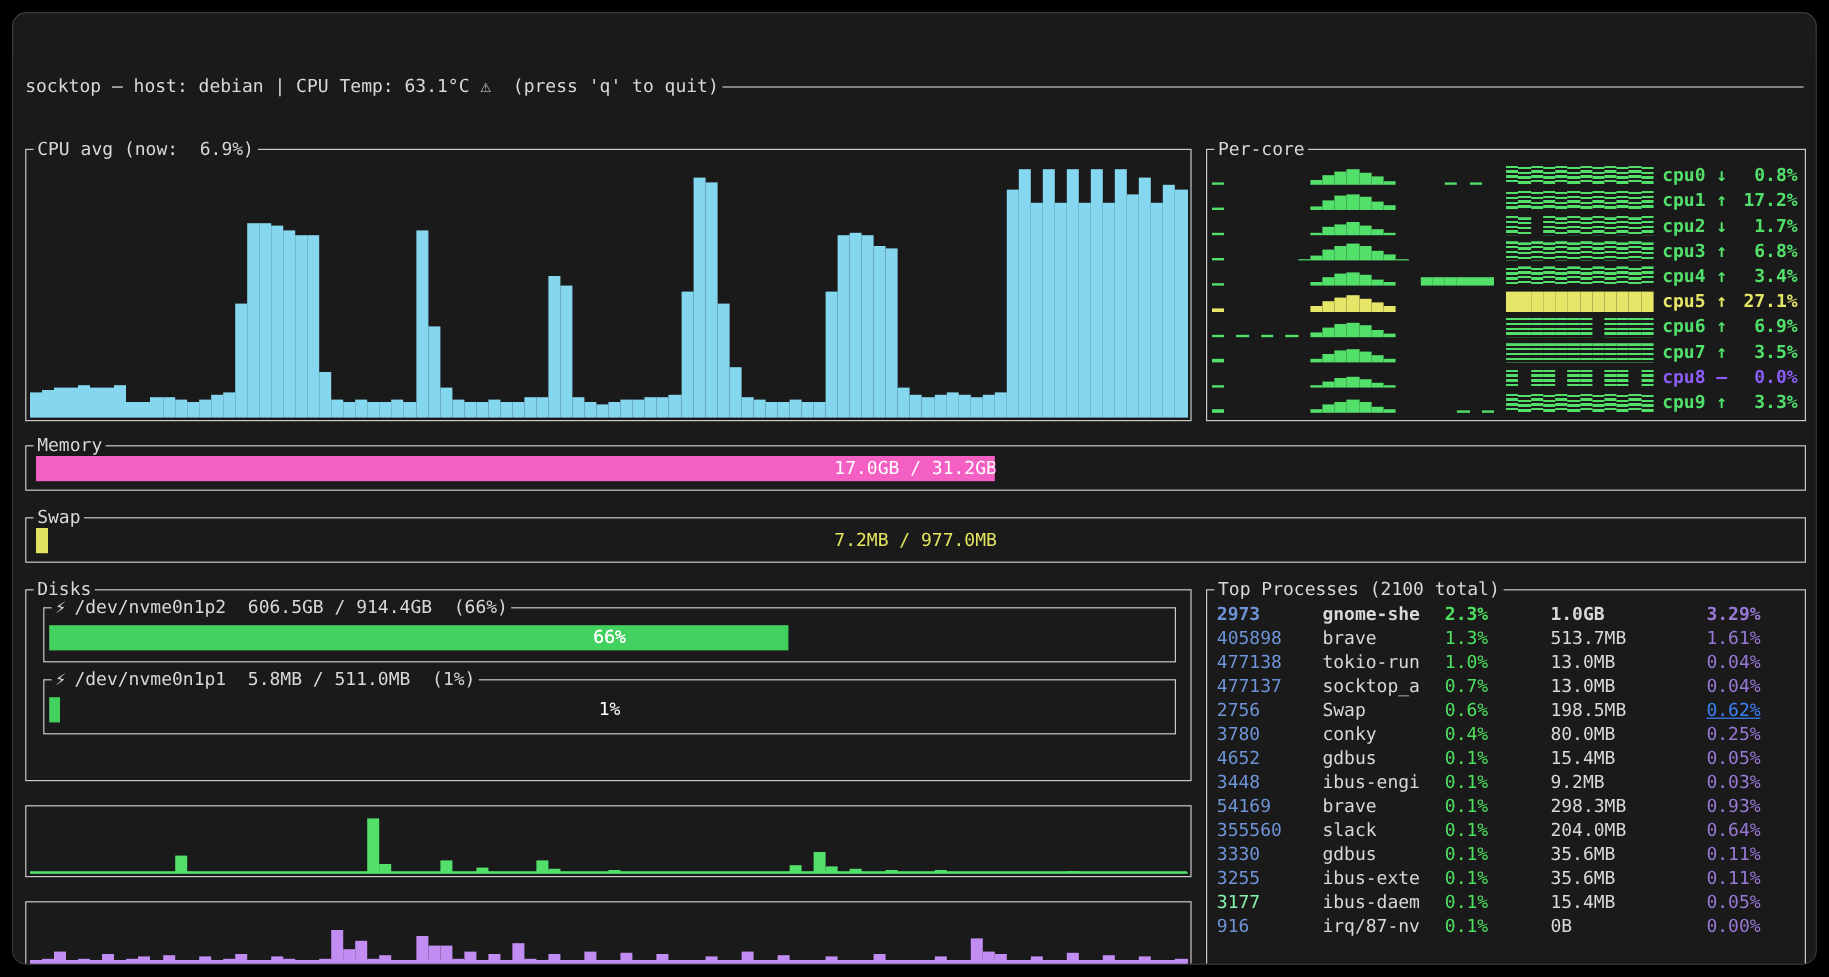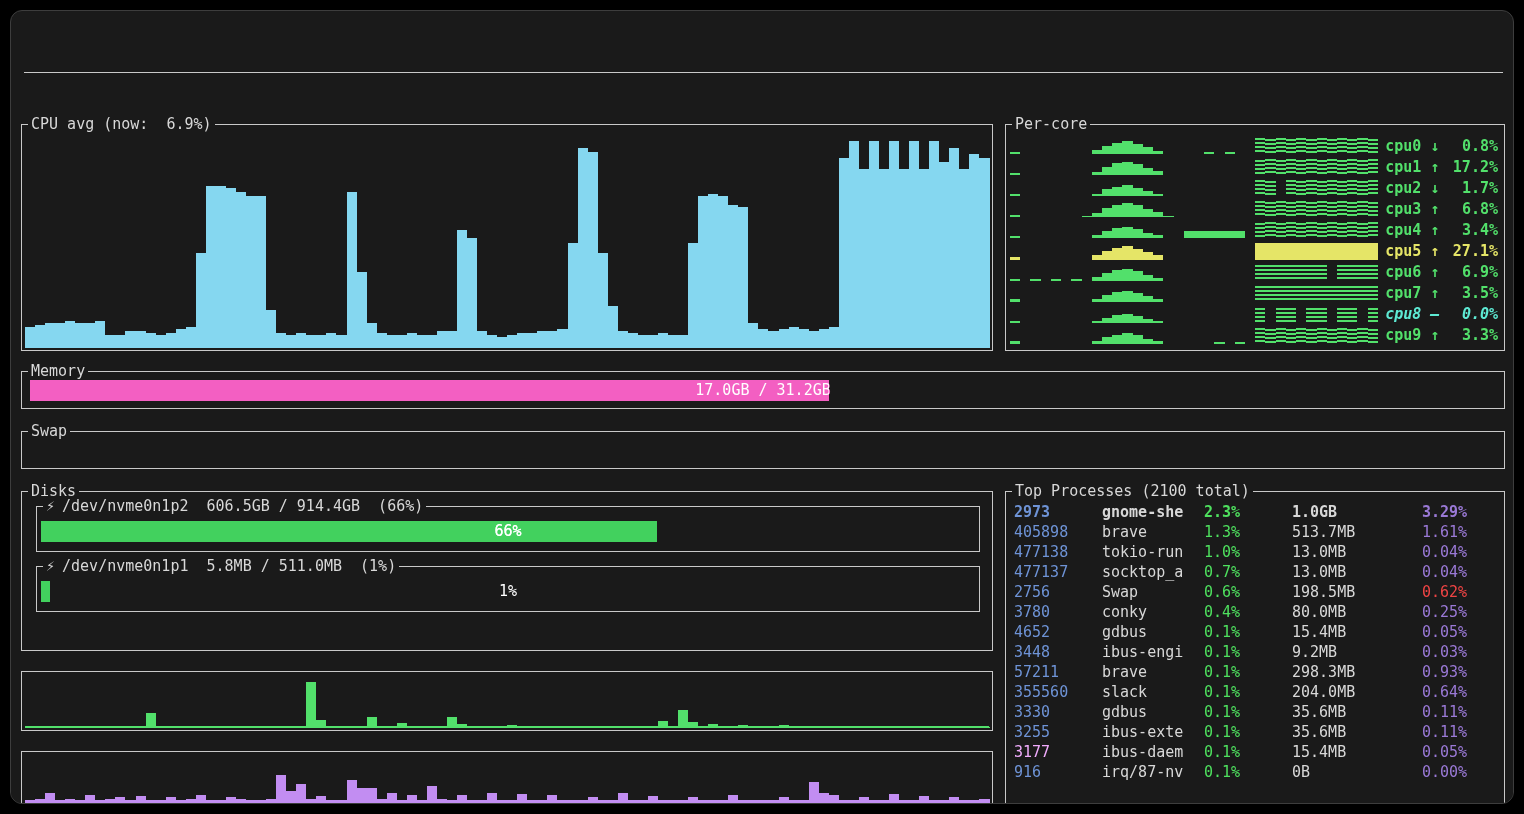--- a/index.html
+++ b/index.html
@@ -51,20 +51,21 @@
 .proc-row.proc-head,.proc-row.bold{font-weight:bold}
 </style>
 </head>
 <body>
 
 <div class="page">
   <div class="window">
 
     <div class="term">
       <div class="hdr">
+        <span class="hdr-text">socktop — host: debian | CPU Temp: 63.1°C ⚠  (press 'q' to quit)</span>
         <span class="hline"></span>
       </div>
 
       <div class="box cpu-box">
         <span class="btitle">CPU avg (now:  6.9%)</span>
         <div class="chart chart-cpu" style="--c: #85d7f0;">
             <div class="bar" style="height: 10%;"></div>
             <div class="bar" style="height: 11%;"></div>
             <div class="bar" style="height: 12%;"></div>
             <div class="bar" style="height: 12%;"></div>
@@ -526,21 +527,21 @@
                 <div class="bar striped" style="height: 15.3px;"></div>
                 <div class="bar" style="height: 0px;"></div>
                 <div class="bar striped" style="height: 15.3px;"></div>
                 <div class="bar striped" style="height: 15.3px;"></div>
                 <div class="bar" style="height: 0px;"></div>
                 <div class="bar striped" style="height: 15.3px;"></div>
                 <div class="bar striped" style="height: 15.3px;"></div>
                 <div class="bar" style="height: 0px;"></div>
                 <div class="bar striped" style="height: 15.3px;"></div>
               </div>
-              <div class="core-label" style="color: #5eead4; font-style: italic;"><span>cpu8 – </span><span class="core-pct">0.0%</span></div>
+              <div class="core-label" style="color: #8b5cf6;"><span>cpu8 – </span><span class="core-pct">0.0%</span></div>
             </div>
             <div class="core-row">
               <div class="core-spark" style="--c: #52e06b;">
                 <div class="bar" style="height: 2.55px;"></div>
                 <div class="bar" style="height: 0px;"></div>
                 <div class="bar" style="height: 0px;"></div>
                 <div class="bar" style="height: 0px;"></div>
                 <div class="bar" style="height: 0px;"></div>
                 <div class="bar" style="height: 0px;"></div>
                 <div class="bar" style="height: 0px;"></div>
@@ -583,20 +584,25 @@
         <span class="btitle">Memory</span>
         <div class="gauge">
             <div class="gfill" style="width: 54.5%; background: rgb(243, 95, 194);"></div>
             <div class="glabel" style="color: rgb(243, 95, 194);">17.0GB / 31.2GB</div>
             <div class="glabel" style="color: rgb(255, 255, 255); clip-path: inset(0px 45.5% 0px 0px);">17.0GB / 31.2GB</div>
           </div>
       </div>
 
       <div class="box swap-box">
         <span class="btitle">Swap</span>
+        <div class="gauge">
+            <div class="gfill" style="width: 0.7%; background: rgb(227, 227, 95);"></div>
+            <div class="glabel" style="color: rgb(227, 227, 95);">7.2MB / 977.0MB</div>
+            <div class="glabel" style="color: rgb(26, 26, 26); clip-path: inset(0px 99.3% 0px 0px);">7.2MB / 977.0MB</div>
+          </div>
       </div>
 
       <div class="box disks-box">
         <span class="btitle">Disks</span>
         <div class="disk-box disk-1">
           <span class="btitle"><span>⚡</span><span>/dev/nvme0n1p2  606.5GB / 914.4GB  (66%)</span></span>
           <div class="gauge">
               <div class="gfill" style="width: 66%; background: rgb(66, 209, 94);"></div>
               <div class="glabel" style="color: rgb(255, 255, 255);">66%</div>
               <div class="glabel" style="color: rgb(255, 255, 255); clip-path: inset(0px 34% 0px 0px);">66%</div>
@@ -814,27 +820,27 @@
           </div>
       </div>
 
       <div class="box proc-box">
         <span class="btitle">Top Processes (2100 total)</span>
         <div class="proc-table">
             <div class="proc-row bold"><span style="color: rgb(110, 147, 214);">2973</span><span style="color: rgb(216, 216, 216);">gnome-she</span><span style="color: rgb(78, 224, 94);">2.3%</span><span style="color: rgb(216, 216, 216);">1.0GB</span><span style="color: rgb(154, 121, 214);">3.29%</span></div>
             <div class="proc-row"><span style="color: rgb(110, 147, 214);">405898</span><span style="color: rgb(216, 216, 216);">brave</span><span style="color: rgb(78, 224, 94);">1.3%</span><span style="color: rgb(216, 216, 216);">513.7MB</span><span style="color: rgb(154, 121, 214);">1.61%</span></div>
             <div class="proc-row"><span style="color: rgb(110, 147, 214);">477138</span><span style="color: rgb(216, 216, 216);">tokio-run</span><span style="color: rgb(78, 224, 94);">1.0%</span><span style="color: rgb(216, 216, 216);">13.0MB</span><span style="color: rgb(154, 121, 214);">0.04%</span></div>
             <div class="proc-row"><span style="color: rgb(110, 147, 214);">477137</span><span style="color: rgb(216, 216, 216);">socktop_a</span><span style="color: rgb(78, 224, 94);">0.7%</span><span style="color: rgb(216, 216, 216);">13.0MB</span><span style="color: rgb(154, 121, 214);">0.04%</span></div>
-            <div class="proc-row"><span style="color: rgb(110, 147, 214);">2756</span><span style="color: rgb(216, 216, 216);">Swap</span><span style="color: rgb(78, 224, 94);">0.6%</span><span style="color: rgb(216, 216, 216);">198.5MB</span><span style="color: #ef4444;">0.62%</span></div>
+            <div class="proc-row"><span style="color: rgb(110, 147, 214);">2756</span><span style="color: rgb(216, 216, 216);">Swap</span><span style="color: rgb(78, 224, 94);">0.6%</span><span style="color: rgb(216, 216, 216);">198.5MB</span><span style="color: #3b82f6; text-decoration: underline;">0.62%</span></div>
             <div class="proc-row"><span style="color: rgb(110, 147, 214);">3780</span><span style="color: rgb(216, 216, 216);">conky</span><span style="color: rgb(78, 224, 94);">0.4%</span><span style="color: rgb(216, 216, 216);">80.0MB</span><span style="color: rgb(154, 121, 214);">0.25%</span></div>
             <div class="proc-row"><span style="color: rgb(110, 147, 214);">4652</span><span style="color: rgb(216, 216, 216);">gdbus</span><span style="color: rgb(78, 224, 94);">0.1%</span><span style="color: rgb(216, 216, 216);">15.4MB</span><span style="color: rgb(154, 121, 214);">0.05%</span></div>
             <div class="proc-row"><span style="color: rgb(110, 147, 214);">3448</span><span style="color: rgb(216, 216, 216);">ibus-engi</span><span style="color: rgb(78, 224, 94);">0.1%</span><span style="color: rgb(216, 216, 216);">9.2MB</span><span style="color: rgb(154, 121, 214);">0.03%</span></div>
-            <div class="proc-row"><span style="color: rgb(110, 147, 214);">57211</span><span style="color: rgb(216, 216, 216);">brave</span><span style="color: rgb(78, 224, 94);">0.1%</span><span style="color: rgb(216, 216, 216);">298.3MB</span><span style="color: rgb(154, 121, 214);">0.93%</span></div>
+            <div class="proc-row"><span style="color: rgb(110, 147, 214);">54169</span><span style="color: rgb(216, 216, 216);">brave</span><span style="color: rgb(78, 224, 94);">0.1%</span><span style="color: rgb(216, 216, 216);">298.3MB</span><span style="color: rgb(154, 121, 214);">0.93%</span></div>
             <div class="proc-row"><span style="color: rgb(110, 147, 214);">355560</span><span style="color: rgb(216, 216, 216);">slack</span><span style="color: rgb(78, 224, 94);">0.1%</span><span style="color: rgb(216, 216, 216);">204.0MB</span><span style="color: rgb(154, 121, 214);">0.64%</span></div>
             <div class="proc-row"><span style="color: rgb(110, 147, 214);">3330</span><span style="color: rgb(216, 216, 216);">gdbus</span><span style="color: rgb(78, 224, 94);">0.1%</span><span style="color: rgb(216, 216, 216);">35.6MB</span><span style="color: rgb(154, 121, 214);">0.11%</span></div>
             <div class="proc-row"><span style="color: rgb(110, 147, 214);">3255</span><span style="color: rgb(216, 216, 216);">ibus-exte</span><span style="color: rgb(78, 224, 94);">0.1%</span><span style="color: rgb(216, 216, 216);">35.6MB</span><span style="color: rgb(154, 121, 214);">0.11%</span></div>
-            <div class="proc-row"><span style="color: #f0abfc;">3177</span><span style="color: rgb(216, 216, 216);">ibus-daem</span><span style="color: rgb(78, 224, 94);">0.1%</span><span style="color: rgb(216, 216, 216);">15.4MB</span><span style="color: rgb(154, 121, 214);">0.05%</span></div>
+            <div class="proc-row"><span style="color: #86efac;">3177</span><span style="color: rgb(216, 216, 216);">ibus-daem</span><span style="color: rgb(78, 224, 94);">0.1%</span><span style="color: rgb(216, 216, 216);">15.4MB</span><span style="color: rgb(154, 121, 214);">0.05%</span></div>
             <div class="proc-row"><span style="color: rgb(110, 147, 214);">916</span><span style="color: rgb(216, 216, 216);">irq/87-nv</span><span style="color: rgb(78, 224, 94);">0.1%</span><span style="color: rgb(216, 216, 216);">0B</span><span style="color: rgb(154, 121, 214);">0.00%</span></div>
           </div>
       </div>
     </div>
   </div>
 </div>
 
 </body></html>

